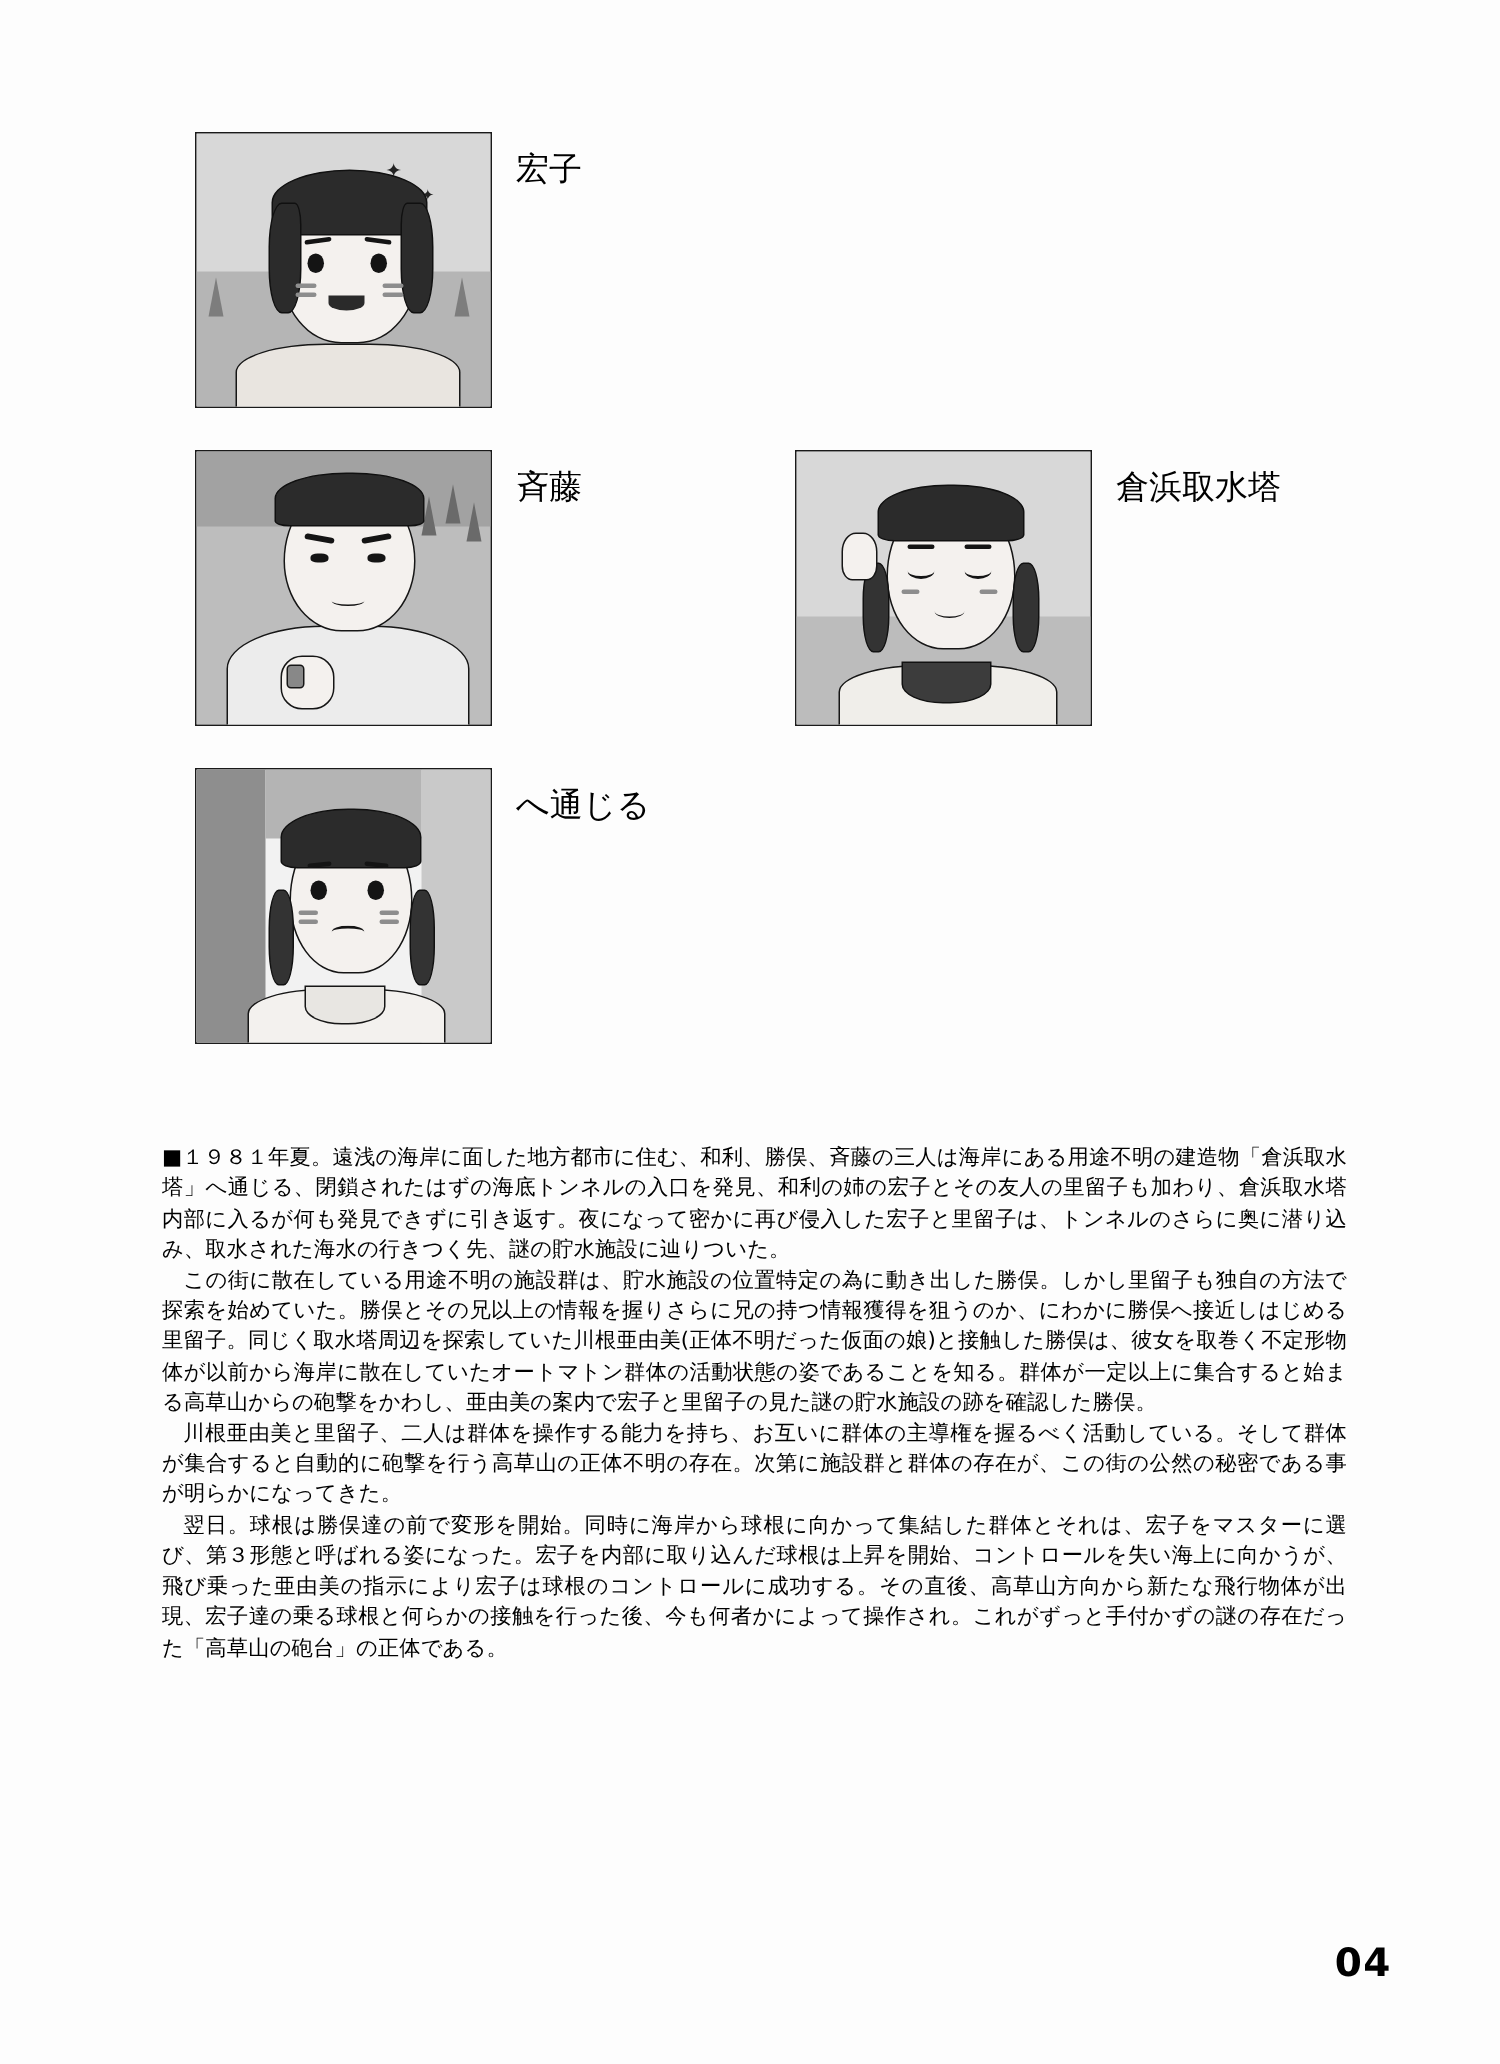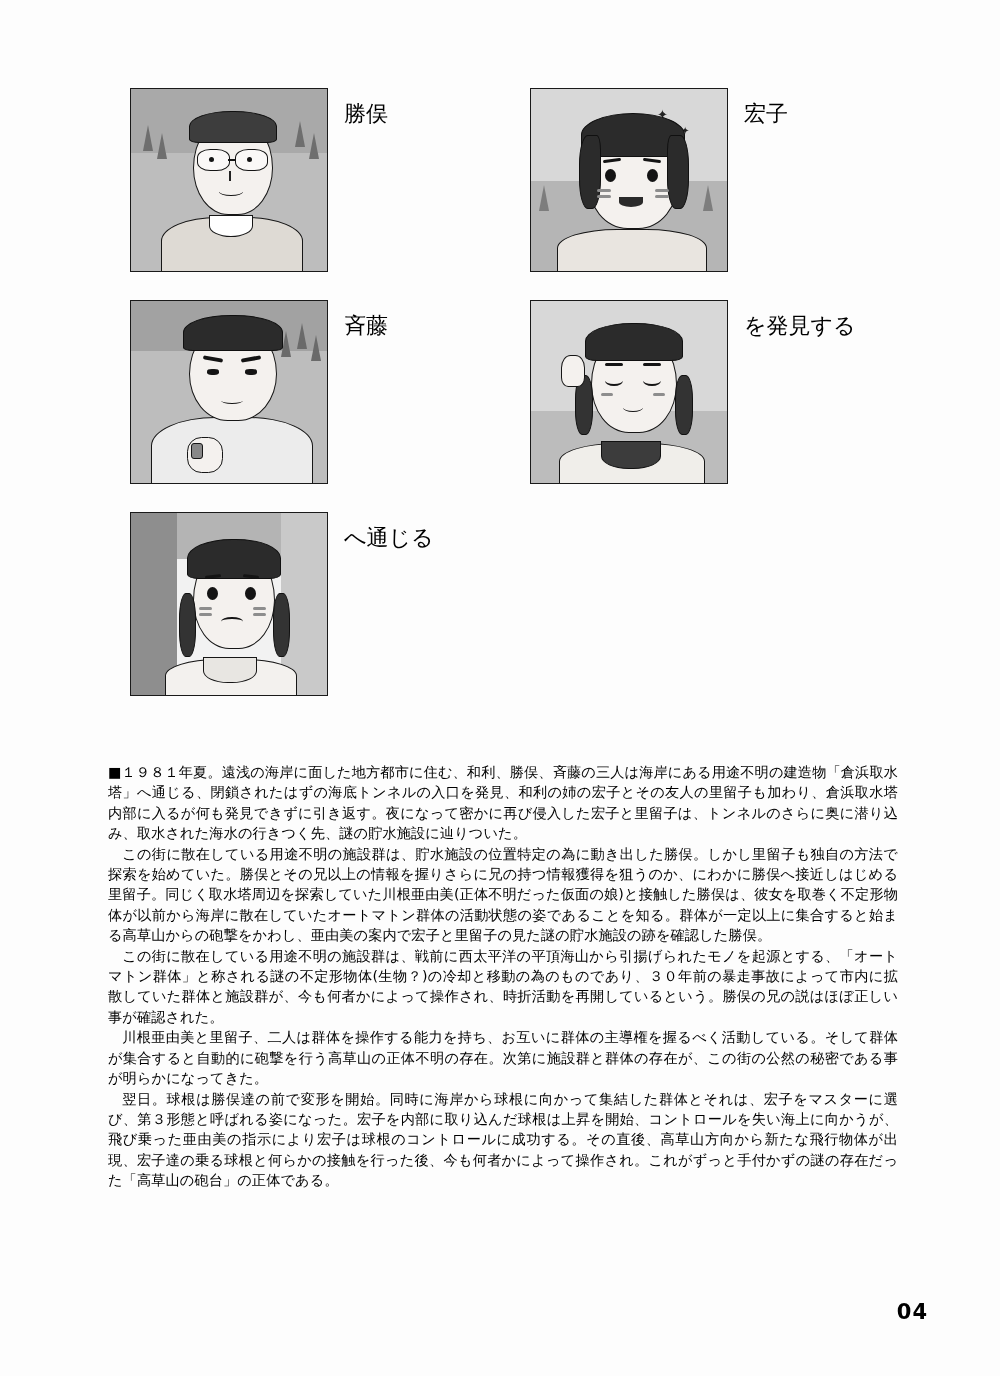--- a/index.html
+++ b/index.html
@@ -156,56 +156,34 @@
   }
   .body-text p.first {
     text-indent: 0;
   }
 
   .page-number {
     position: absolute;
     right: 72px;
     bottom: 52px;
     font-family: "DejaVu Sans", "Liberation Sans", sans-serif;
-    font-size: 21px;
+    font-size: 26px;
     font-weight: bold;
     letter-spacing: 1px;
   }
 </style>
 </head>
 <body>
 
 <div class="page">
 
   <div class="char-grid">
 
     <div class="char-row">
 
-      <div class="char-cell">
-        <div class="portrait">
-          <div class="bg-mid"></div>
-          <div style="position:absolute;left:0;top:0;width:100%;height:64px;background:#a9a9a9;"></div>
-          <div class="grass" style="left:12px;top:36px;"></div>
-          <div class="grass" style="left:26px;top:44px;"></div>
-          <div class="grass" style="left:164px;top:32px;"></div>
-          <div class="grass" style="left:178px;top:44px;"></div>
-          <div class="body-shirt" style="left:30px;top:128px;width:140px;height:58px;background:#dedad4;"></div>
-          <div class="collar" style="left:78px;top:126px;width:42px;height:20px;transform:rotate(0deg);border-radius:0 0 50% 50%;"></div>
-          <div class="head" style="left:62px;top:28px;width:78px;height:96px;"></div>
-          <div class="hair" style="left:58px;top:22px;width:86px;height:30px;border-radius:48% 48% 12% 12%;background:#3d3d3d;"></div>
-          <div class="glasses" style="left:66px;top:60px;width:31px;height:20px;"></div>
-          <div class="glasses" style="left:104px;top:60px;width:31px;height:20px;"></div>
-          <div class="glass-bridge" style="left:97px;top:70px;width:7px;"></div>
-          <div class="eye" style="left:78px;top:68px;width:5px;height:5px;"></div>
-          <div class="eye" style="left:116px;top:68px;width:5px;height:5px;"></div>
-          <div class="mouth" style="left:88px;top:98px;width:24px;height:8px;"></div>
-          <div style="position:absolute;left:98px;top:82px;width:2px;height:10px;background:#222;"></div>
-        </div>
-        <div class="char-name">勝俣</div>
-      </div>
 
       <div class="char-cell">
         <div class="portrait">
           <div class="bg-light"></div>
           <div style="position:absolute;left:0;top:92px;width:100%;height:90px;background:#b5b5b5;"></div>
           <div class="grass" style="left:8px;top:96px;border-bottom-color:#7d7d7d;"></div>
           <div class="grass" style="left:172px;top:96px;border-bottom-color:#7d7d7d;"></div>
           <div class="sparkle" style="left:126px;top:18px;">✦</div>
           <div class="sparkle" style="left:150px;top:36px;font-size:10px;">✦</div>
           <div class="body-shirt" style="left:26px;top:140px;width:148px;height:46px;background:#e9e5e0;"></div>
@@ -262,21 +240,21 @@
           <div class="braid" style="left:144px;top:74px;width:16px;height:58px;"></div>
           <div class="brow" style="left:74px;top:62px;width:18px;height:3px;"></div>
           <div class="brow" style="left:112px;top:62px;width:18px;height:3px;"></div>
           <div style="position:absolute;left:74px;top:74px;width:18px;height:9px;border-bottom:2.4px solid #141414;border-radius:0 0 60% 60%;"></div>
           <div style="position:absolute;left:112px;top:74px;width:18px;height:9px;border-bottom:2.4px solid #141414;border-radius:0 0 60% 60%;"></div>
           <div class="mouth" style="left:92px;top:102px;width:20px;height:8px;"></div>
           <div class="blush" style="left:70px;top:92px;width:12px;"></div>
           <div class="blush" style="left:122px;top:92px;width:12px;"></div>
           <div style="position:absolute;left:30px;top:54px;width:22px;height:30px;background:#f4f1ee;border:1.6px solid #161616;border-radius:40% 40% 30% 30%;"></div>
         </div>
-        <div class="char-name">を発見する</div>
+        <div class="char-name">倉浜取水塔</div>
       </div>
     </div>
 
     <div class="char-row">
 
       <div class="char-cell">
         <div class="portrait">
           <div class="bg-white"></div>
           <div style="position:absolute;left:0;top:0;width:46px;height:182px;background:#8e8e8e;"></div>
           <div style="position:absolute;left:150px;top:0;width:46px;height:182px;background:#c9c9c9;"></div>
@@ -299,19 +277,18 @@
         </div>
         <div class="char-name">へ通じる</div>
       </div>
 
     </div>
   </div>
 
   <div class="body-text">
     <p class="first">■１９８１年夏。遠浅の海岸に面した地方都市に住む、和利、勝俣、斉藤の三人は海岸にある用途不明の建造物「倉浜取水塔」へ通じる、閉鎖されたはずの海底トンネルの入口を発見、和利の姉の宏子とその友人の里留子も加わり、倉浜取水塔内部に入るが何も発見できずに引き返す。夜になって密かに再び侵入した宏子と里留子は、トンネルのさらに奥に潜り込み、取水された海水の行きつく先、謎の貯水施設に辿りついた。</p>
     <p>この街に散在している用途不明の施設群は、貯水施設の位置特定の為に動き出した勝俣。しかし里留子も独自の方法で探索を始めていた。勝俣とその兄以上の情報を握りさらに兄の持つ情報獲得を狙うのか、にわかに勝俣へ接近しはじめる里留子。同じく取水塔周辺を探索していた川根亜由美(正体不明だった仮面の娘)と接触した勝俣は、彼女を取巻く不定形物体が以前から海岸に散在していたオートマトン群体の活動状態の姿であることを知る。群体が一定以上に集合すると始まる高草山からの砲撃をかわし、亜由美の案内で宏子と里留子の見た謎の貯水施設の跡を確認した勝俣。</p>
-    <p>この街に散在している用途不明の施設群は、戦前に西太平洋の平頂海山から引揚げられたモノを起源とする、「オートマトン群体」と称される謎の不定形物体(生物？)の冷却と移動の為のものであり、３０年前の暴走事故によって市内に拡散していた群体と施設群が、今も何者かによって操作され、時折活動を再開しているという。勝俣の兄の説はほぼ正しい事が確認された。</p>
     <p>川根亜由美と里留子、二人は群体を操作する能力を持ち、お互いに群体の主導権を握るべく活動している。そして群体が集合すると自動的に砲撃を行う高草山の正体不明の存在。次第に施設群と群体の存在が、この街の公然の秘密である事が明らかになってきた。</p>
     <p>翌日。球根は勝俣達の前で変形を開始。同時に海岸から球根に向かって集結した群体とそれは、宏子をマスターに選び、第３形態と呼ばれる姿になった。宏子を内部に取り込んだ球根は上昇を開始、コントロールを失い海上に向かうが、飛び乗った亜由美の指示により宏子は球根のコントロールに成功する。その直後、高草山方向から新たな飛行物体が出現、宏子達の乗る球根と何らかの接触を行った後、今も何者かによって操作され。これがずっと手付かずの謎の存在だった「高草山の砲台」の正体である。</p>
   </div>
 
   <div class="page-number">04</div>
 </div>
 
 </body></html>

